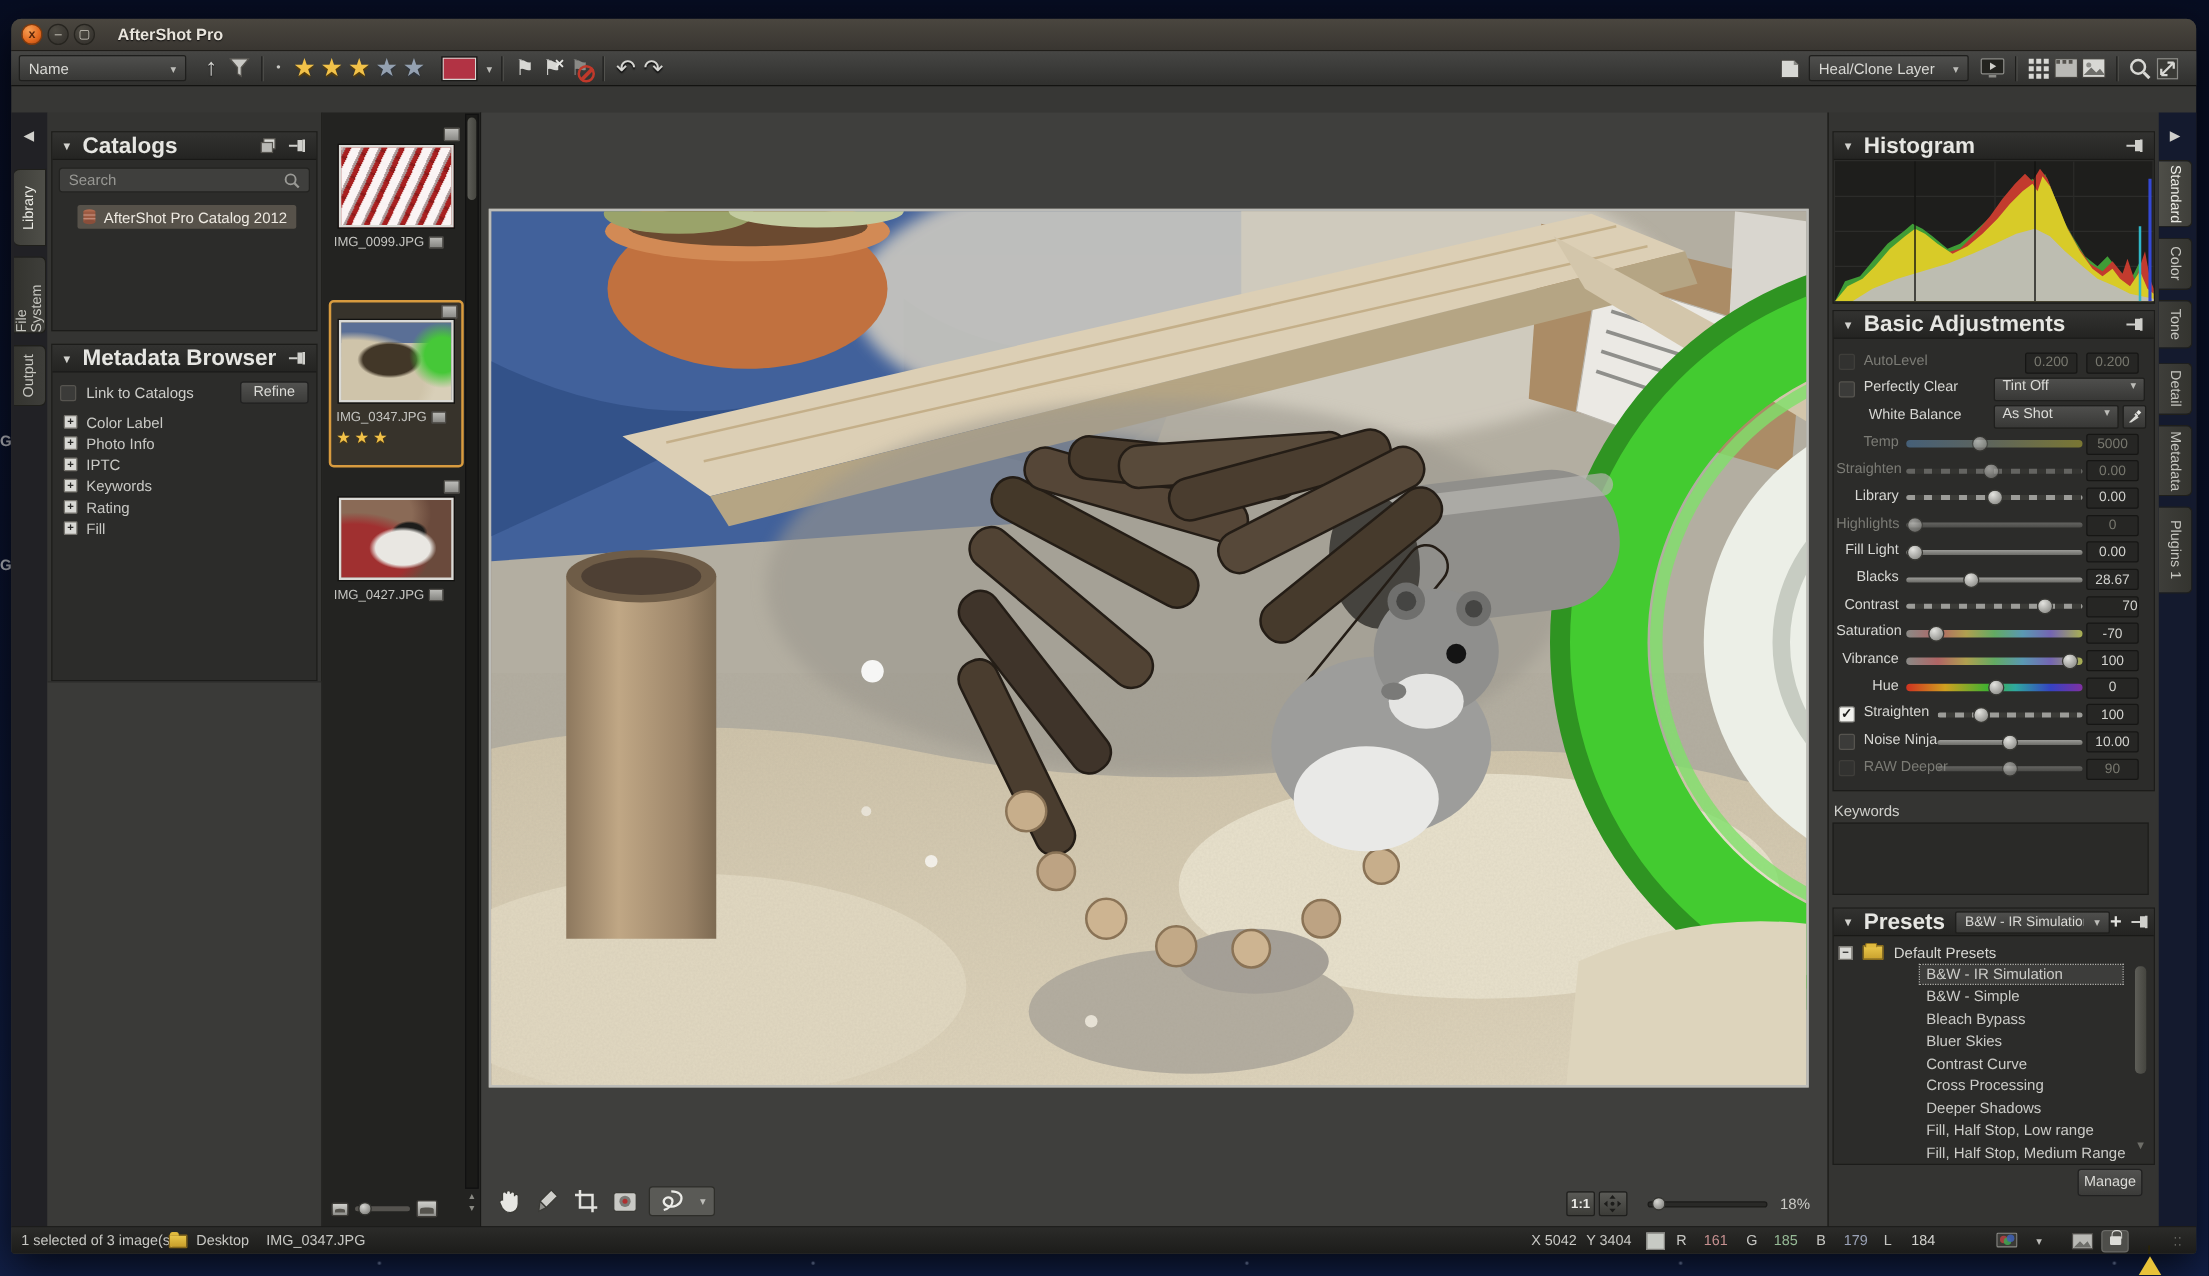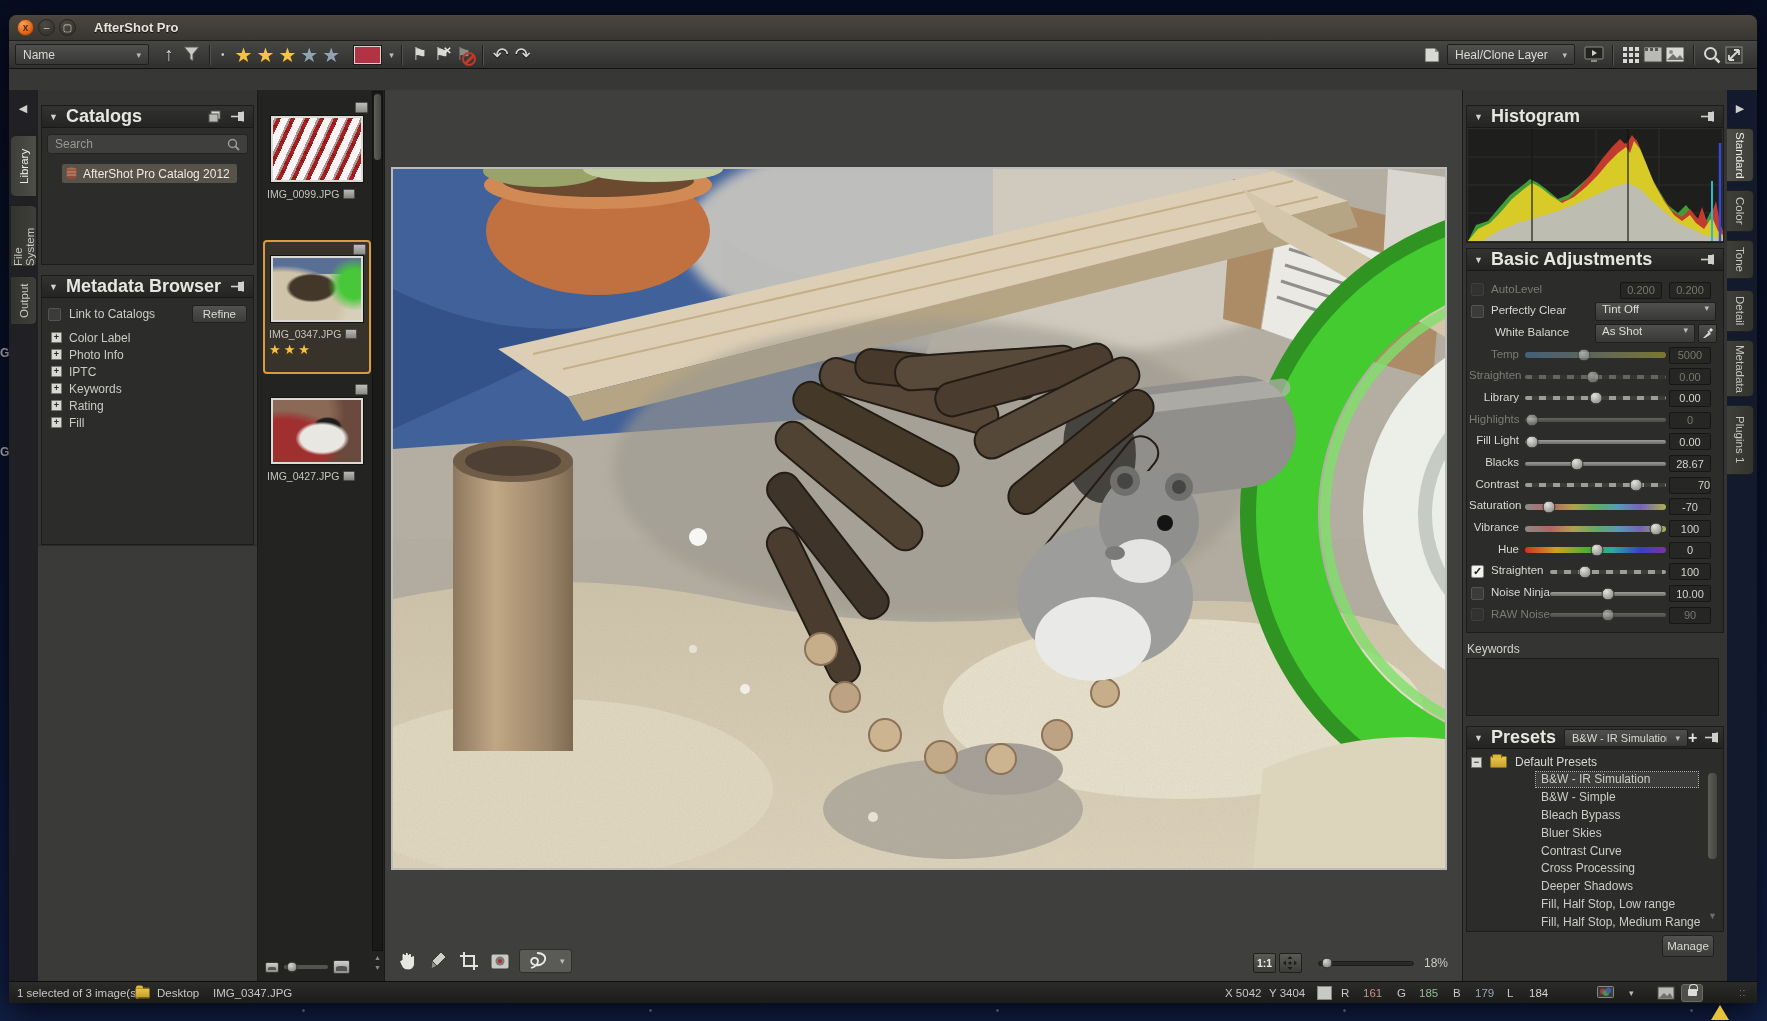--- a/index.html
+++ b/index.html
@@ -829,21 +829,21 @@
               </div>
               <div class="arow">
                 <span class="cb acb"></span>
                 <span class="alabel" style="left: 22px;">Noise Ninja</span>
                 <div class="track " style="left: 81px; width: 116px;"></div>
                 <div class="handle" style="left: 139px;"></div>
                 <div class="vbox" style="left: 200px;">10.00</div>
               </div>
               <div class="arow">
                 <span class="cb disabled acb"></span>
-                <span class="alabel g" style="left: 22px;">RAW Noise</span>
+                <span class="alabel g" style="left: 22px;">RAW Deeper</span>
                 <div class="track  off" style="left: 81px; width: 116px;"></div>
                 <div class="handle off" style="left: 139px;"></div>
                 <div class="vbox g" style="left: 200px;">90</div>
               </div>
             </div>
         </div>
 
         <div class="kw-label" style="top:552px;">Keywords</div>
         <div class="kw-box" style="top:568px;height:58px;"></div>
 

